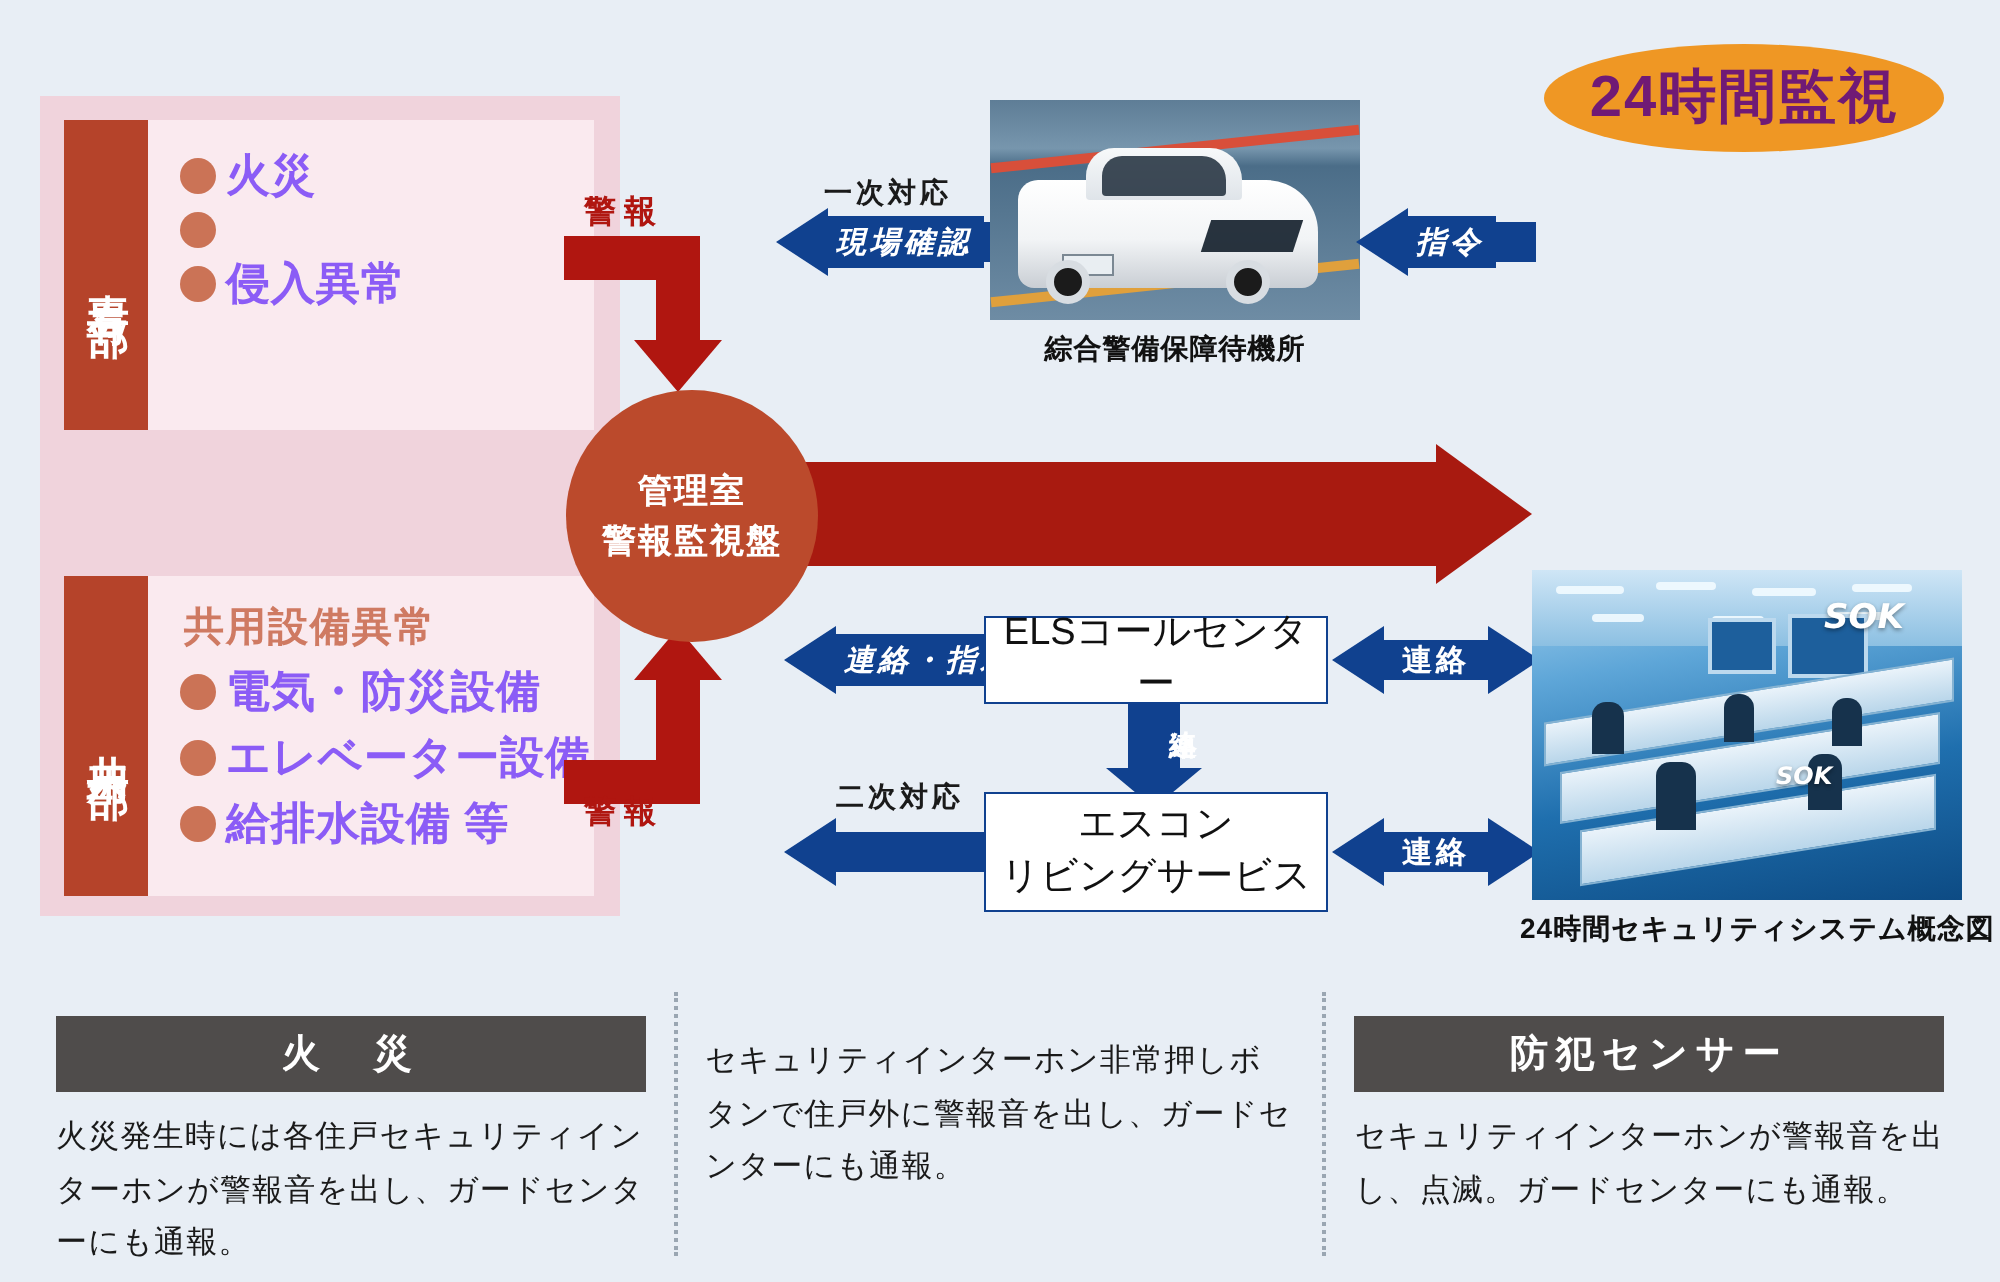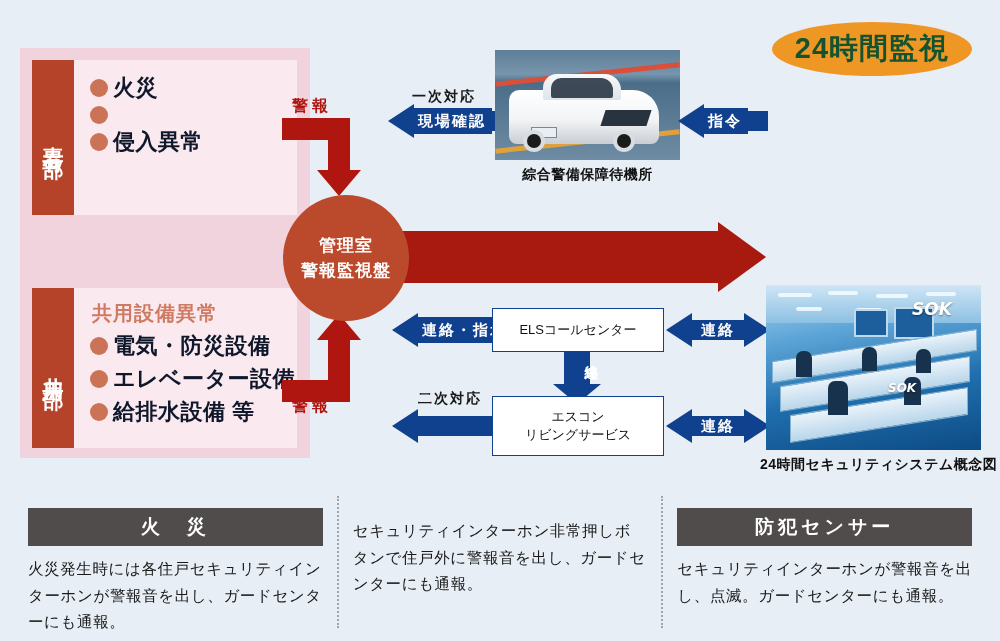--- a/index.html
+++ b/index.html
@@ -22,21 +22,21 @@
     display:flex;align-items:center;justify-content:center;
     writing-mode:vertical-rl;text-orientation:upright;
     font-size:21px;letter-spacing:5px;font-weight:600;
   }
   .group-body{flex:1;padding:10px 0 10px 16px;box-sizing:border-box;}
   .group-head{
     color:#cf7a62;font-size:20px;font-weight:700;margin:2px 0 4px 2px;
     letter-spacing:1px;
   }
   .bullet-row{
-    display:flex;align-items:center;font-size:22px;color:#0f172a;
+    display:flex;align-items:center;font-size:22px;color:#8b5cf6;
     margin:3px 0;letter-spacing:0.5px;font-weight:600;
   }
   .dot{
     width:18px;height:18px;border-radius:50%;background:#cb7356;
     flex:0 0 18px;margin-right:5px;
   }
 
   #grp-exclusive{left:32px;top:60px;width:265px;height:155px;}
   #grp-common{left:32px;top:288px;width:265px;height:160px;}
 
@@ -93,21 +93,21 @@
     border-top:35px solid transparent;border-bottom:35px solid transparent;
     border-left:48px solid #a81a10;
   }
   .red-arrow .txt{
     position:absolute;left:0;top:0;width:390px;height:52px;
     display:flex;align-items:center;justify-content:center;
     color:#fff;font-size:20px;font-weight:700;letter-spacing:3px;
   }
 
   
-  .blue-left{position:absolute;height:34px;}
+  .blue-left{position:absolute;height:34px;font-style:italic;}
   .blue-left .shaft{position:absolute;right:0;top:7px;height:20px;background:#10418f;}
   .blue-left .tip{
     position:absolute;left:0;top:0;width:0;height:0;
     border-top:17px solid transparent;border-bottom:17px solid transparent;
     border-right:26px solid #10418f;
   }
   .blue-left .cap{
     position:absolute;left:24px;top:4px;height:26px;background:#10418f;
     color:#fff;font-size:15px;font-weight:700;letter-spacing:2px;
     display:flex;align-items:center;padding:0 6px;white-space:nowrap;
@@ -146,21 +146,21 @@
     position:absolute;left:0;right:0;top:2px;color:#fff;font-size:14px;
     font-weight:700;writing-mode:vertical-rl;text-orientation:upright;
     display:flex;align-items:flex-start;justify-content:center;
     letter-spacing:0px;
   }
 
   
   .wbox{
     position:absolute;background:#fff;border:1.5px solid #10418f;
     display:flex;align-items:center;justify-content:center;
-    color:#111;font-size:13px;line-height:1.35;text-align:center;
+    color:#111;font-size:19px;line-height:1.35;text-align:center;
     font-weight:500;z-index:6;
   }
 
   
   .photo{position:absolute;overflow:hidden;}
   .photo-cap{
     position:absolute;text-align:center;font-size:14px;color:#111;
     font-weight:600;letter-spacing:0.5px;white-space:nowrap;
   }
   .car-photo{
@@ -203,21 +203,21 @@
     background:#e9eef2;border:1px solid #7b8893;box-sizing:border-box;
   }
 
   .alsok-panel{
     position:absolute;left:765px;top:28px;width:215px;height:240px;background:#fff;
   }
   .alsok-badge{
     position:absolute;left:772px;top:22px;width:200px;height:54px;
     background:#ef9724;border-radius:50%;
     display:flex;align-items:center;justify-content:center;
-    color:#14532d;font-size:29px;font-weight:700;letter-spacing:1px;z-index:8;
+    color:#701a75;font-size:29px;font-weight:700;letter-spacing:1px;z-index:8;
   }
   .alsok-tag{
     position:absolute;left:0;right:0;top:106px;text-align:center;
     font-size:13px;color:#1a1a1a;letter-spacing:0px;font-weight:600;
   }
   .alsok-logo{
     position:absolute;left:0;right:0;top:126px;text-align:center;
     font-size:50px;font-weight:900;color:#0a4bc0;
     font-style:italic;letter-spacing:-2px;
     font-family:"DejaVu Sans",sans-serif;

